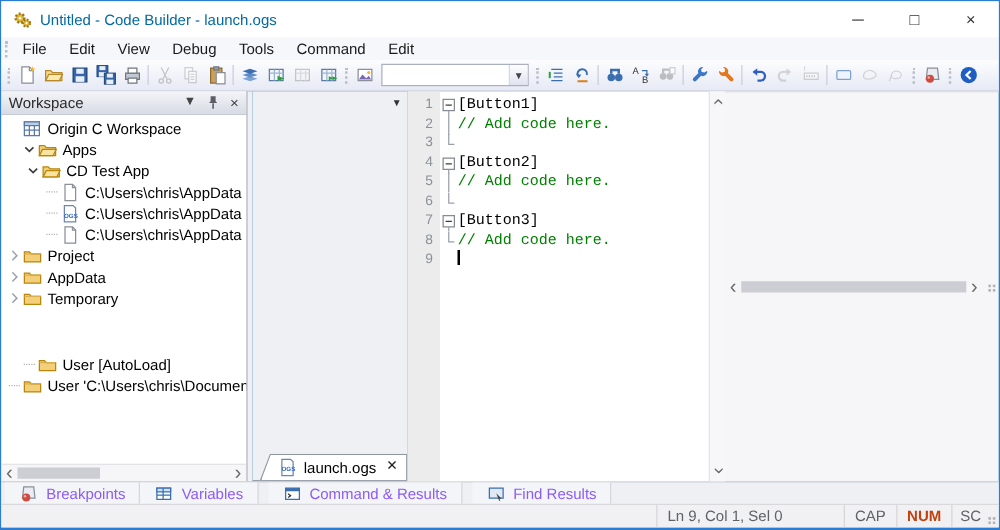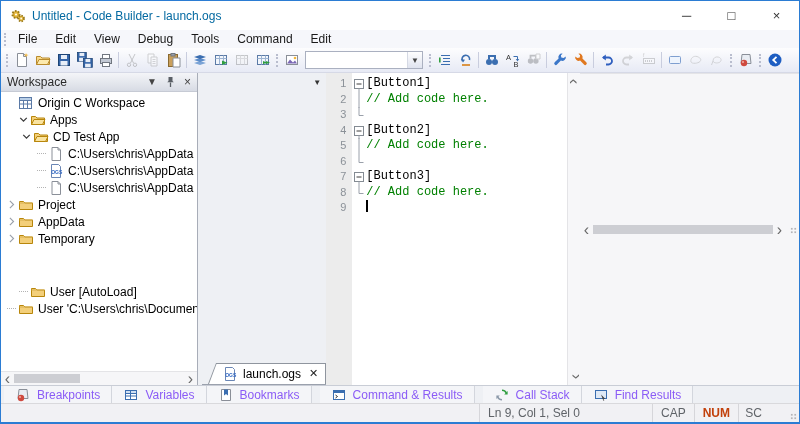--- a/index.html
+++ b/index.html
@@ -74,21 +74,21 @@
   .caret{display:inline-block;width:2px;height:12px;background:#000;vertical-align:-2px;}
 
   
   .bottom-tabs{flex:0 0 18px;background:#eef0f4;border-top:1px solid #c9cdd6;display:flex;align-items:stretch;font-size:12px;padding-left:3px;}
   .btab{display:flex;align-items:center;padding:0 11px;border-right:1px solid #d3d6dd;color:#8b5cf6;background:#f4f5f8;}
   .btab .bicon{margin-right:6px;display:flex;}
   .bgap{width:8px;}
 
   
   .statusbar{flex:0 0 19px;background:#f1f1f4;border-top:1px solid #d9d9dc;display:flex;align-items:stretch;font-size:12px;color:#5f6368;}
-  .sb-right{margin-left:auto;display:flex;align-items:stretch;gap:23px;}
+  .sb-right{margin-left:auto;display:flex;align-items:stretch;}
   .scell{padding:0 8px;border-left:1px solid #d6d6da;display:flex;align-items:center;}
   .scell.pos{width:150px;}
   .scell.ind{justify-content:center;}
   .scell.clip{width:24px;overflow:hidden;padding:0 0 0 6px;}
   .ind.active{color:#c2410c;font-weight:bold;}
   .sgrip{width:14px;display:flex;align-items:flex-end;justify-content:flex-end;padding:2px;}
 </style>
 </head>
 <body>
 
@@ -692,52 +692,32 @@
       <span class="btab">
         <span class="bicon">
           <svg width="16" height="16" viewBox="0 0 16 16" fill="none" stroke="none">
             <rect x="2.5" y="3.5" width="11" height="9" fill="#fff" stroke="#3b6eb0"></rect>
             <rect x="2.5" y="3.5" width="11" height="3" fill="#cfe0f3" stroke="#3b6eb0"></rect>
             <path d="M7.5 3.5v9M2.5 9h11" stroke="#3b6eb0"></path>
           </svg>
         </span>
         <span>Variables</span>
       </span>
-      <span class="btab">
-        <span class="bicon">
-          <svg width="16" height="16" viewBox="0 0 16 16" fill="none" stroke="none">
-            <path d="M3.5 2.5h9v11h-9z" fill="#fff" stroke="#8a8f98"></path>
-            <path d="M6 2.5h4v6L8 7 6 8.5z" fill="#3b6eb0"></path>
-          </svg>
-        </span>
-        <span>Bookmarks</span>
-      </span>
       <span class="bgap"></span>
       <span class="btab">
         <span class="bicon">
           <svg width="16" height="16" viewBox="0 0 16 16" fill="none" stroke="none">
             <rect x="2.5" y="3.5" width="11" height="9" fill="#fff" stroke="#3b6eb0"></rect>
             <rect x="2.5" y="3.5" width="11" height="2.5" fill="#3b6eb0"></rect>
             <path d="M4.5 8l2 1.5-2 1.5" stroke="#333"></path>
           </svg>
         </span>
         <span>Command &amp; Results</span>
       </span>
       <span class="bgap"></span>
-      <span class="btab">
-        <span class="bicon">
-          <svg width="16" height="16" viewBox="0 0 16 16" fill="none" stroke="none">
-            <path d="M8 3.2a4.8 4.8 0 0 1 4.3 2.6" stroke="#2f9e3f" stroke-width="1.6"></path>
-            <path d="M13.6 4v3.4h-3.4z" fill="#2f9e3f"></path>
-            <path d="M8 12.8a4.8 4.8 0 0 1-4.3-2.6" stroke="#8a98a8" stroke-width="1.6"></path>
-            <path d="M2.4 12V8.6h3.4z" fill="#8a98a8"></path>
-          </svg>
-        </span>
-        <span>Call Stack</span>
-      </span>
       <span class="btab">
         <span class="bicon">
           <svg width="16" height="16" viewBox="0 0 16 16" fill="none" stroke="none">
             <rect x="2.5" y="3.5" width="11" height="8" fill="#dfe9f5" stroke="#3b6eb0"></rect>
             <path d="M8 7.5l4.2 4.2-1.7.2.8 2-1-.3-.8-2z" fill="#444"></path>
           </svg>
         </span>
         <span>Find Results</span>
       </span>
     </div>

